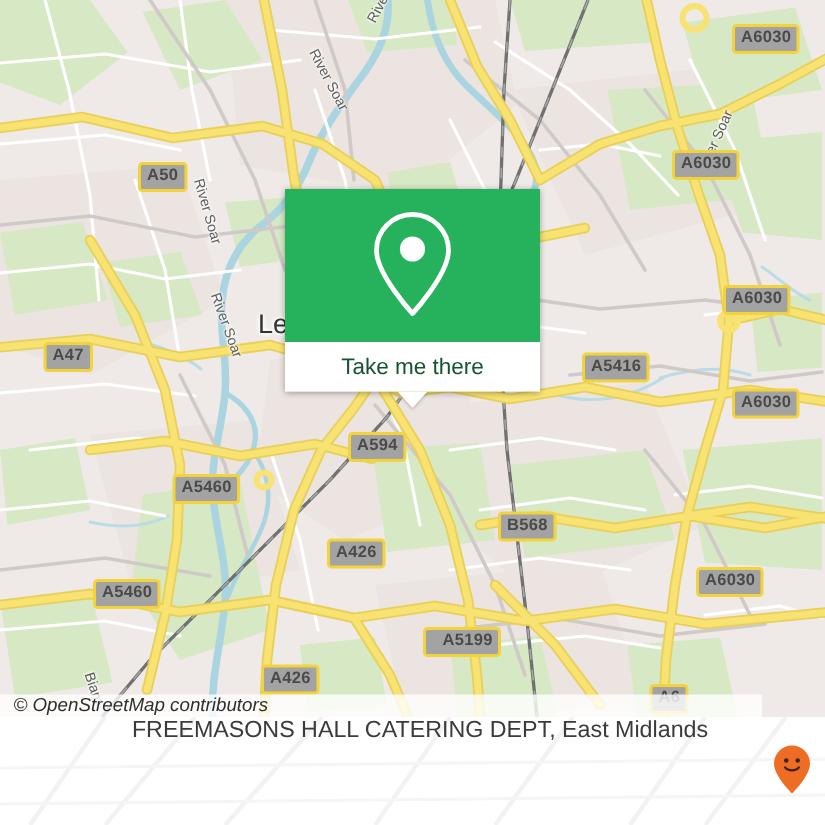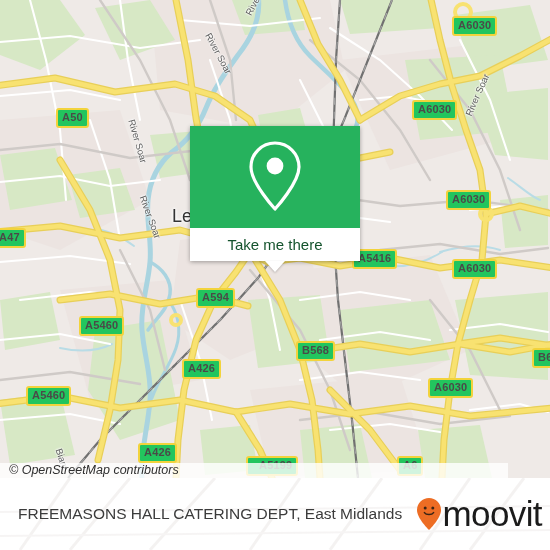--- a/index.html
+++ b/index.html
@@ -33,32 +33,33 @@
     position: absolute;
     left: 0; top: 0;
     width: 550px;
     height: 478px;
     display: block;
   }
 
   
   .shield {
     position: absolute;
-    background: #22c55e;
+    background: #a3a3a3;
     border: 2px solid #f2d33c;
     border-radius: 3px;
     color: #4a4a48;
     font-family: "Liberation Sans", sans-serif;
     font-size: 11px;
     font-weight: bold;
     line-height: 13px;
     padding: 1px 4px 2px 4px;
     white-space: nowrap;
     box-sizing: border-box;
     letter-spacing: .2px;
+    margin-left: 36px;
   }
 
   
   .river-label {
     position: absolute;
     color: #5c5c5c;
     font-family: "Liberation Sans", sans-serif;
     font-size: 9.5px;
     font-weight: normal;
     white-space: nowrap;
@@ -159,20 +160,21 @@
     opacity: .42;
   }
   #caption-row {
     position: absolute;
     left: 0; top: 0;
     width: 550px; height: 72px;
     display: flex;
     align-items: center;
     padding: 0 8px 0 18px;
     box-sizing: border-box;
+    flex-direction: column;
   }
   #caption-title {
     color: #3b3b3b;
     font-family: "Liberation Sans", sans-serif;
     font-size: 15.5px;
     white-space: nowrap;
     flex: 0 1 auto;
     overflow: hidden;
   }
   #brand-lockup {
@@ -394,27 +396,27 @@
     <div class="river-label" style="left:64px; top:447px; transform:rotate(72deg); transform-origin:0 0;">Biam</div>
 
     <div class="city-label" style="left:172px; top:192px;">Le</div>
 
     <div class="shield" style="left:56px;  top:108px;">A50</div>
     <div class="shield" style="left:-7px;  top:228px;">A47</div>
     <div class="shield" style="left:452px; top:16px;">A6030</div>
     <div class="shield" style="left:412px; top:100px;">A6030</div>
     <div class="shield" style="left:446px; top:190px;">A6030</div>
     <div class="shield" style="left:452px; top:259px;">A6030</div>
-    <div class="shield" style="left:352px; top:249px;">A5416</div>
+    <div class="shield" style="left:352px; top:235px;">A5416</div>
     <div class="shield" style="left:196px; top:288px;">A594</div>
     <div class="shield" style="left:79px;  top:316px;">A5460</div>
     <div class="shield" style="left:26px;  top:386px;">A5460</div>
     <div class="shield" style="left:182px; top:359px;">A426</div>
     <div class="shield" style="left:138px; top:443px;">A426</div>
-    <div class="shield" style="left:246px; top:456px;padding-left:11px;">A5199</div>
+    <div class="shield" style="left:246px; top:418px;padding-left:11px;">A5199</div>
     <div class="shield" style="left:296px; top:341px;">B568</div>
     <div class="shield" style="left:532px; top:348px;">B6</div>
     <div class="shield" style="left:428px; top:378px;">A6030</div>
     <div class="shield" style="left:397px; top:456px;">A6</div>
 
     <div id="popup-card">
       <div id="popup-head">
         <svg width="60" height="76" viewBox="0 0 60 76">
           <path d="M30 4 C16.7 4 6 14.7 6 28 C6 44 30 70 30 70 C30 70 54 44 54 28 C54 14.7 43.3 4 30 4 Z" fill="none" stroke="#ffffff" stroke-width="3.2" stroke-linejoin="round"></path>
           <circle cx="30" cy="27" r="8.4" fill="#ffffff"></circle>
@@ -450,18 +452,17 @@
 
     <div id="caption-row">
       <span id="caption-title">FREEMASONS HALL CATERING DEPT, East Midlands</span>
       <span id="brand-lockup">
         <svg id="brand-pin" viewBox="0 0 26 34">
           <path d="M13 1 C6.4 1 1 6.4 1 13 C1 21.5 13 33 13 33 C13 33 25 21.5 25 13 C25 6.4 19.6 1 13 1 Z" fill="#ed6d24"></path>
           <circle cx="9.2" cy="11" r="1.5" fill="#3b2414"></circle>
           <circle cx="16.8" cy="11" r="1.5" fill="#3b2414"></circle>
           <path d="M8.4 15.6 C10.2 18.2 15.8 18.2 17.6 15.6" fill="none" stroke="#3b2414" stroke-width="1.5" stroke-linecap="round"></path>
         </svg>
-        <span id="brand-word">moovit</span>
       </span>
     </div>
   </div>
 
 </div>
 
 </body></html>

